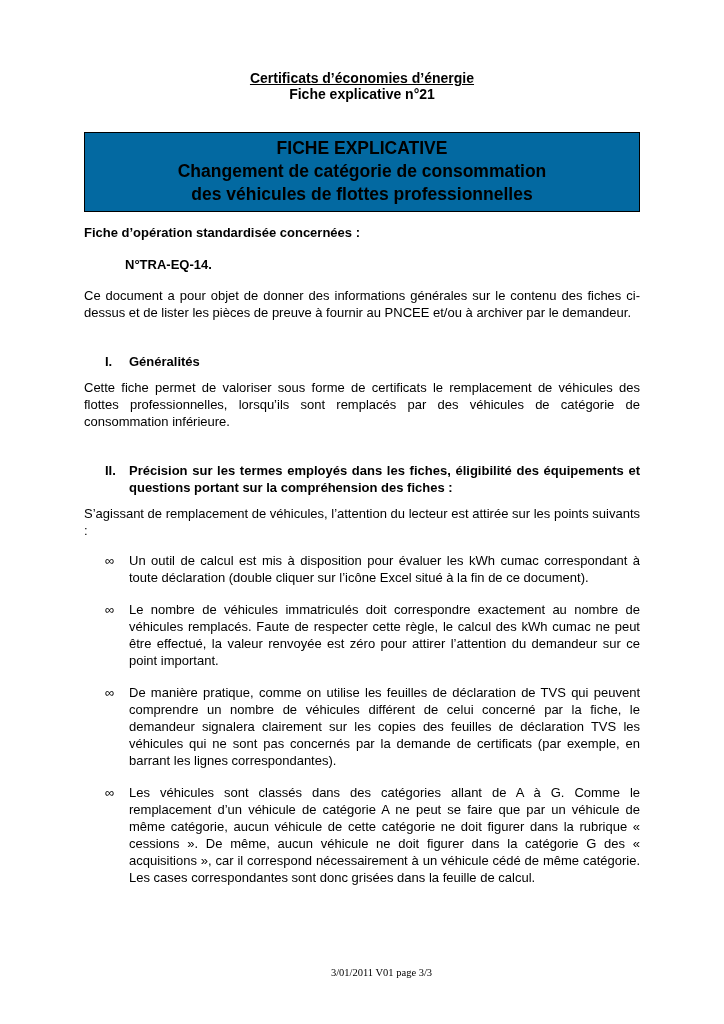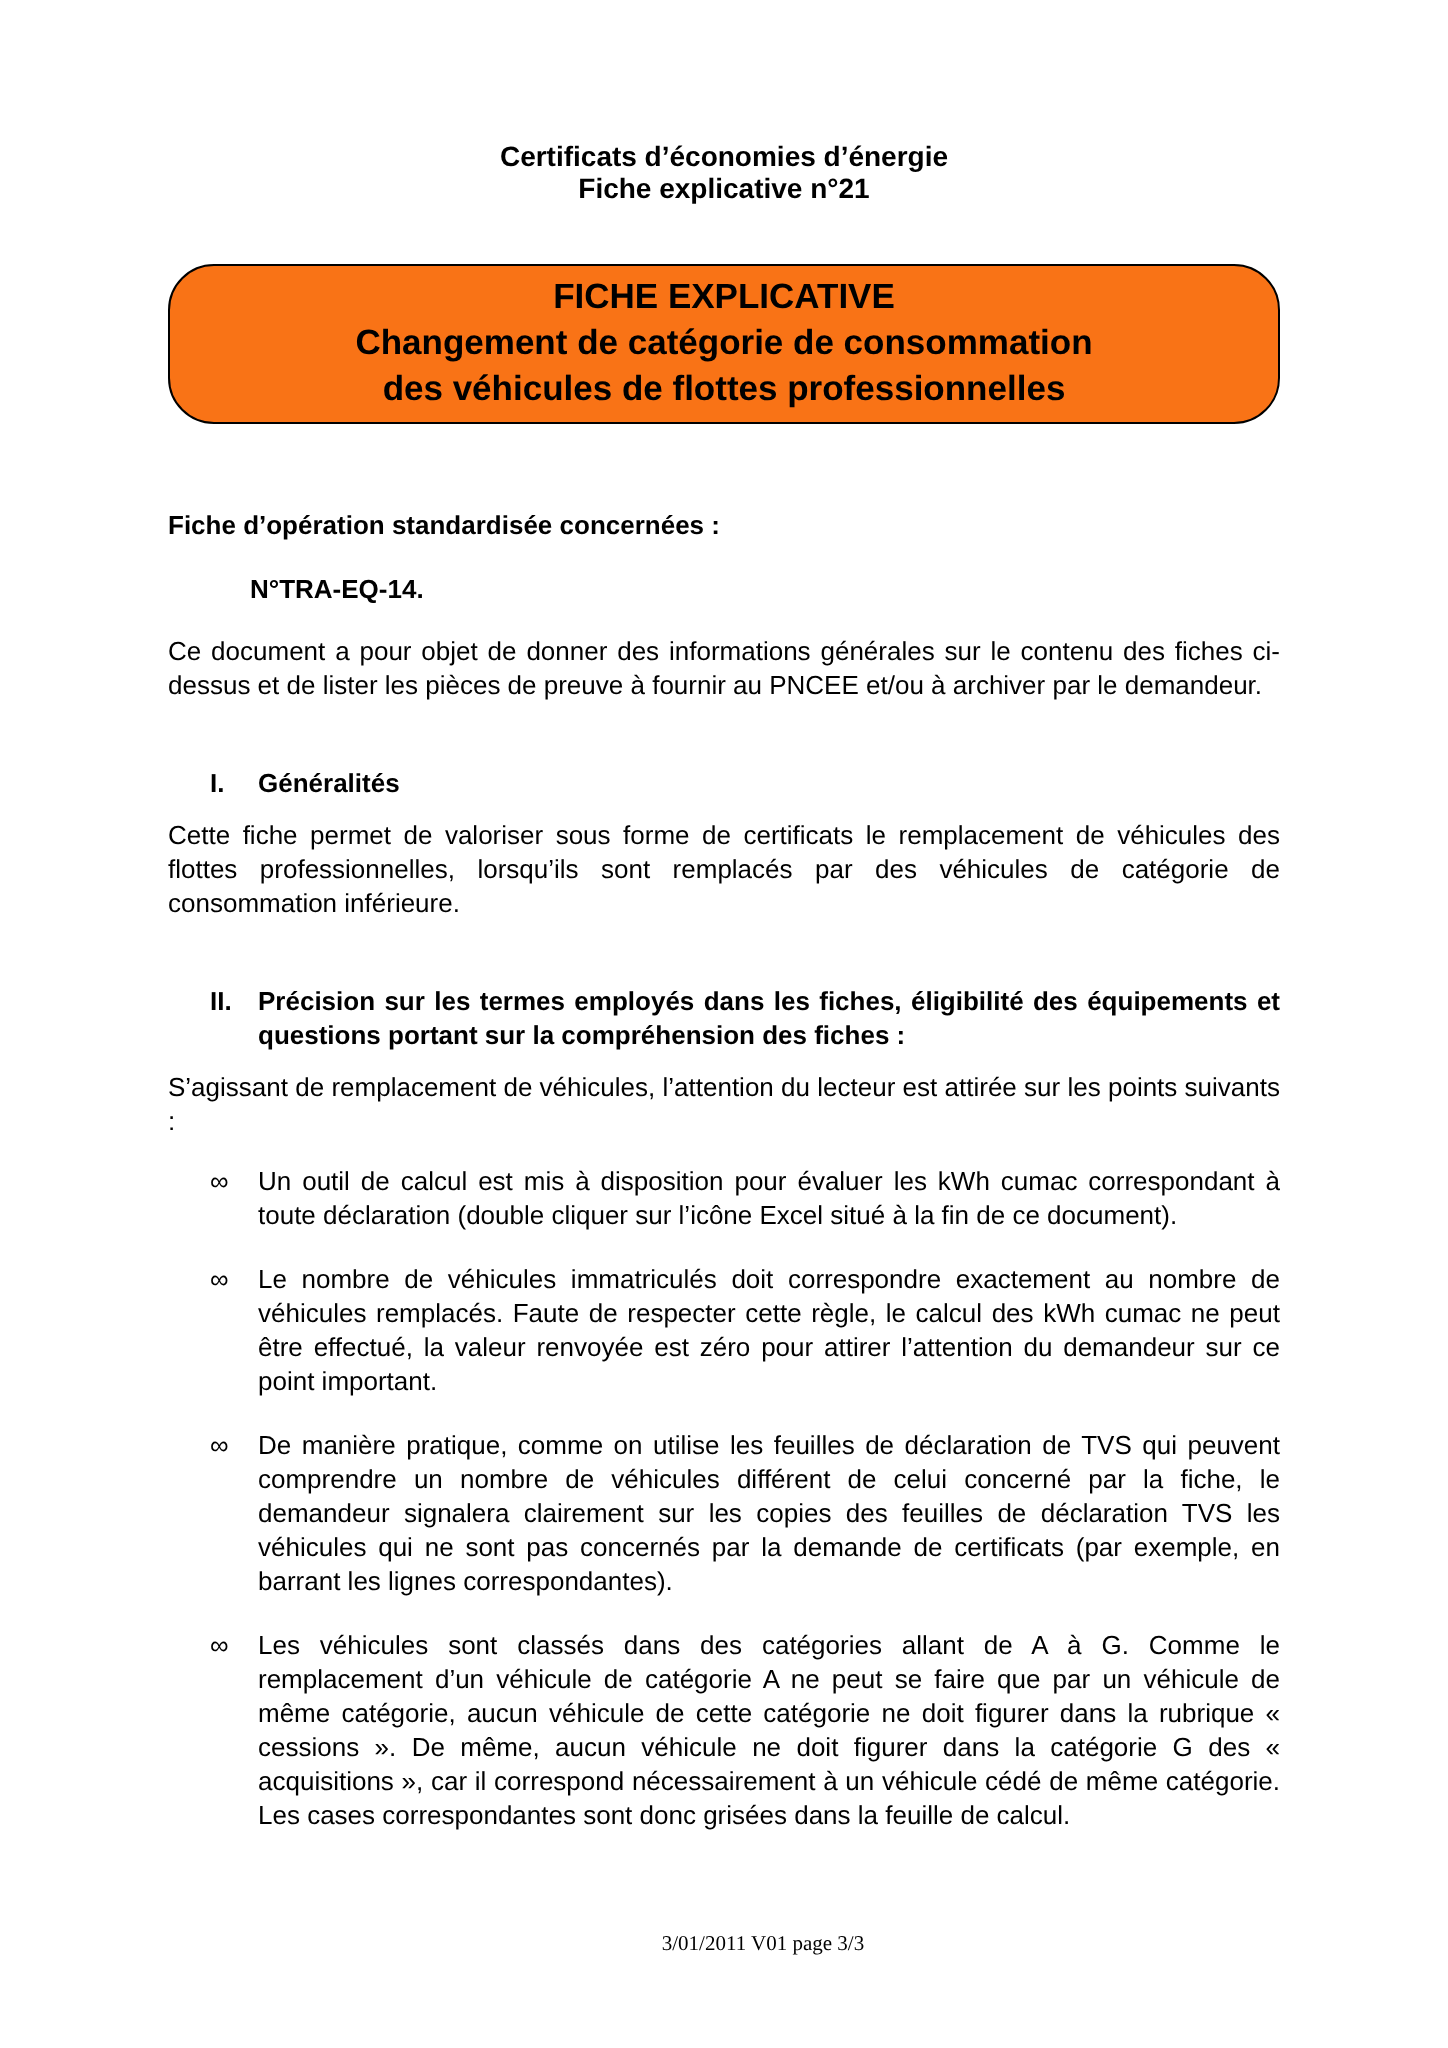--- a/index.html
+++ b/index.html
@@ -3,36 +3,36 @@
 <meta charset="utf-8">
 <style>
   * { margin:0; padding:0; box-sizing:border-box; }
   html,body { background:#ffffff; }
   body {
     width:724px; height:1024px; position:relative; overflow:hidden;
     font-family:"Liberation Sans", sans-serif; color:#000;
   }
   .page { position:absolute; inset:0; padding:70px 84px 0 84px; }
 
-  .doc-title   { text-align:center; font-weight:bold; font-size:14px; line-height:16px; }
+  .doc-title   { text-align:center; font-weight:bold; font-size:14px; line-height:16px;text-decoration:underline; }
   .doc-subtitle{ text-align:center; font-weight:bold; font-size:14px; line-height:16px; }
 
   .banner {
     margin-top:30px;
     border:1px solid #000;
     text-align:center; font-weight:bold;
     font-size:17.5px; line-height:23px;
     padding:4px 6px 5px 6px;
   }
 
   p, .para { font-size:13px; line-height:17px; }
   .bold { font-weight:bold; }
   .just { text-align:justify; }
 
-  .p-label { margin-top:42px; }
+  .p-label { margin-top:12px; }
   .p-ref   { margin-top:15px;padding-left:41px; }
   .p-intro { margin-top:14px; }
 
   .section-heading { display:flex; margin-top:32px; font-weight:bold; font-size:13px; line-height:17px; }
   .section-heading .sec-num   { width:24px; flex:0 0 24px; margin-left:21px; }
   .section-heading .sec-title { flex:1; text-align:justify; }
 
   .p-body { margin-top:9px; }
 
   .bullets { list-style:none; margin-top:13px; }
@@ -49,21 +49,21 @@
   }
 </style>
 </head>
 <body>
 
 <div class="page">
 
   <div class="doc-title">Certificats d’économies d’énergie</div>
   <div class="doc-subtitle">Fiche explicative n°21</div>
 
-  <div class="banner" id="banner" style="background: #f97316; border-color: rgb(0, 0, 0); border-radius: 23px;">
+  <div class="banner" id="banner" style="background: #0369a1; border-color: rgb(0, 0, 0);">
     <div>FICHE EXPLICATIVE</div>
     <div>Changement de catégorie de consommation</div>
     <div>des véhicules de flottes professionnelles</div>
   </div>
 
   <p class="p-label bold">Fiche d’opération standardisée concernées :</p>
   <p class="p-ref bold">N°TRA-EQ-14.</p>
   <p class="p-intro just">Ce document a pour objet de donner des informations générales sur le contenu des fiches ci-dessus et de lister les pièces de preuve à fournir au PNCEE et/ou à archiver par le demandeur.</p>
 
   <div class="section-heading">

